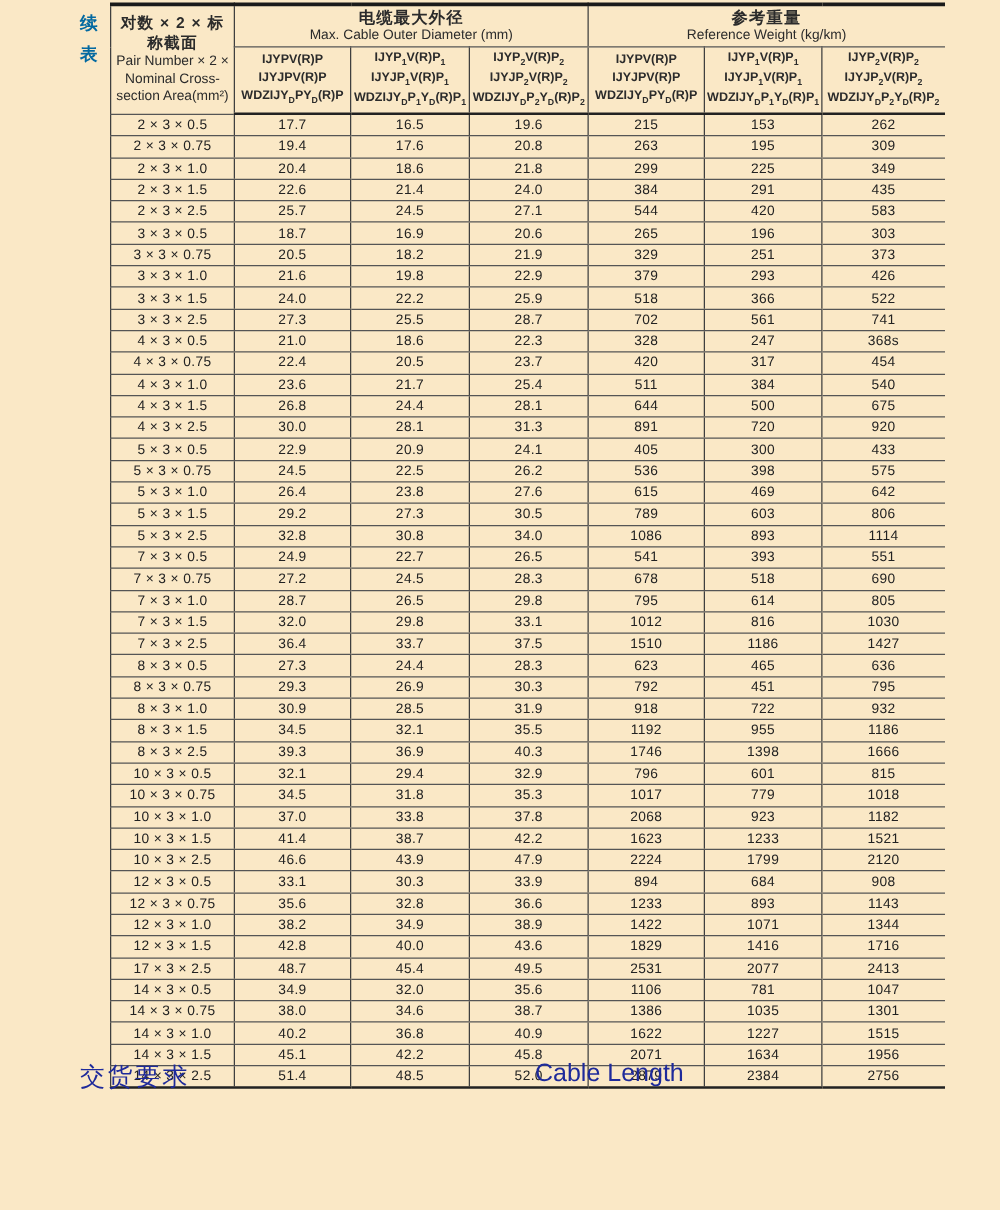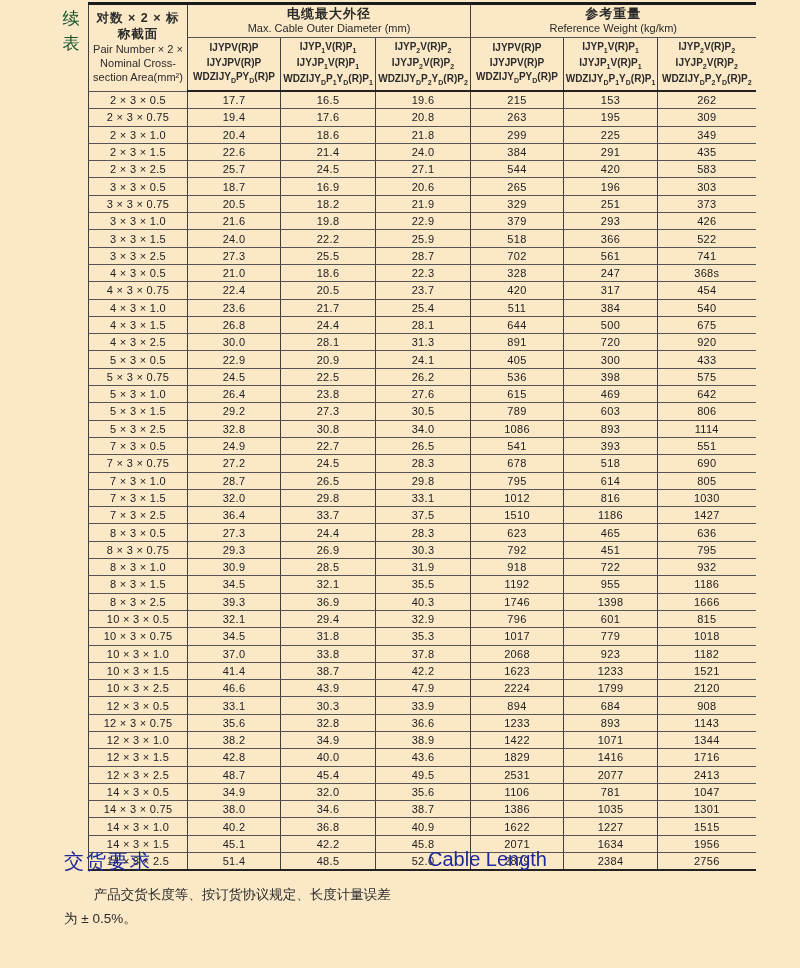--- a/index.html
+++ b/index.html
@@ -8,21 +8,21 @@
     width:800px;height:968px;
     background:#FAE8C6;
     font-family:"Liberation Sans",sans-serif;
     color:#2b2b2b;
     overflow:hidden;
   }
   
   .side-label{
     position:absolute;left:62px;top:6px;
     width:18px;
-    font-size:17px;font-weight:normal;color:#14532d;
+    font-size:14px;font-weight:bold;color:#0369a1;
     line-height:25px;
     word-break:break-all;
     text-align:center;
   }
   
   table.spec{
     position:absolute;left:88px;top:2px;
     width:667px;
     border-collapse:collapse;
     table-layout:fixed;
@@ -494,21 +494,21 @@
         <tr>
           <td>12 × 3 × 1.5</td>
           <td>42.8</td>
           <td>40.0</td>
           <td>43.6</td>
           <td>1829</td>
           <td>1416</td>
           <td>1716</td>
         </tr>
         <tr>
-          <td>12 × 3 × 2.5</td>
+          <td>17 × 3 × 2.5</td>
           <td>48.7</td>
           <td>45.4</td>
           <td>49.5</td>
           <td>2531</td>
           <td>2077</td>
           <td>2413</td>
         </tr>
         <tr>
           <td>14 × 3 × 0.5</td>
           <td>34.9</td>
@@ -552,20 +552,19 @@
           <td>52.0</td>
           <td>2879</td>
           <td>2384</td>
           <td>2756</td>
         </tr>
       </tbody>
   </table>
 
   <div class="note note-left">
     <div class="title">交货要求</div>
-    <p class="body">产品交货长度等、按订货协议规定、长度计量误差为 ± 0.5%。</p>
   </div>
 
   <div class="note note-right">
     <div class="title">Cable Length</div>
   </div>
 
 </div>
 
 </body></html>

